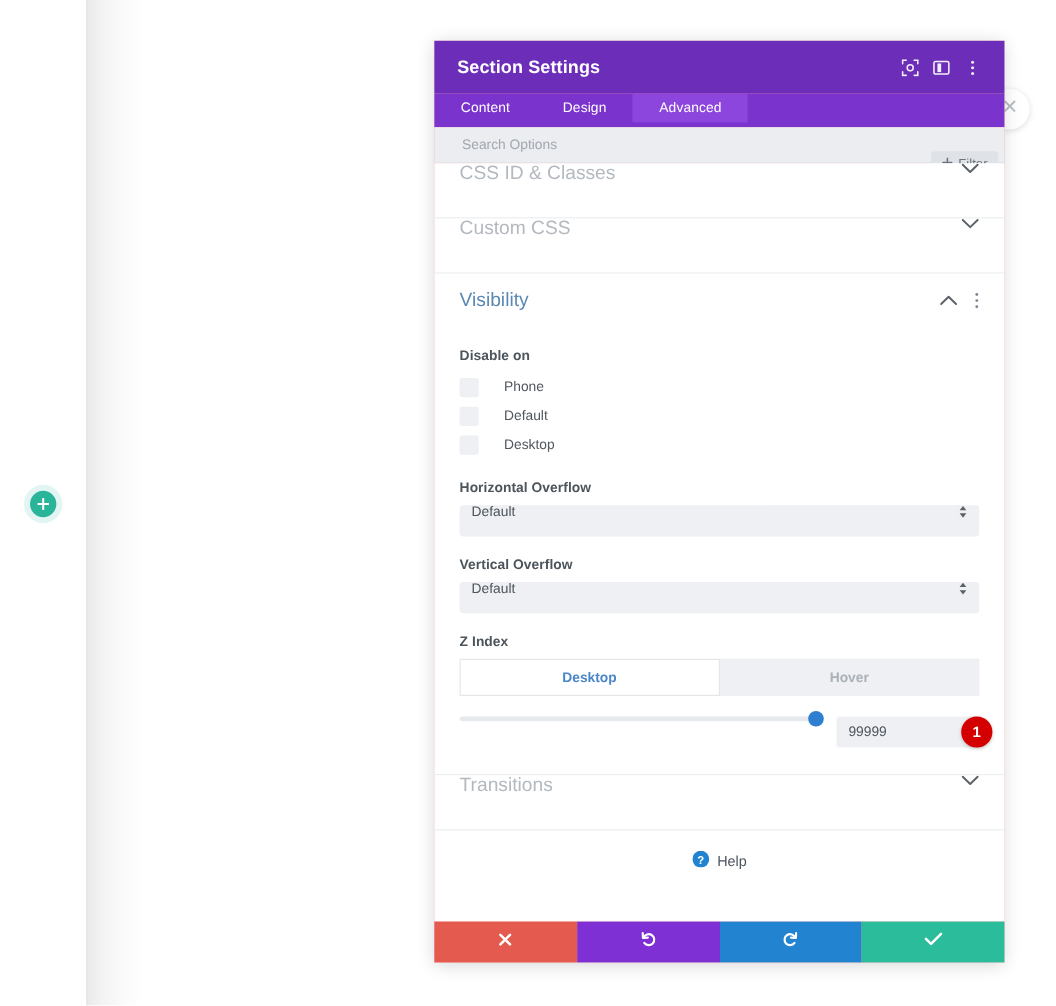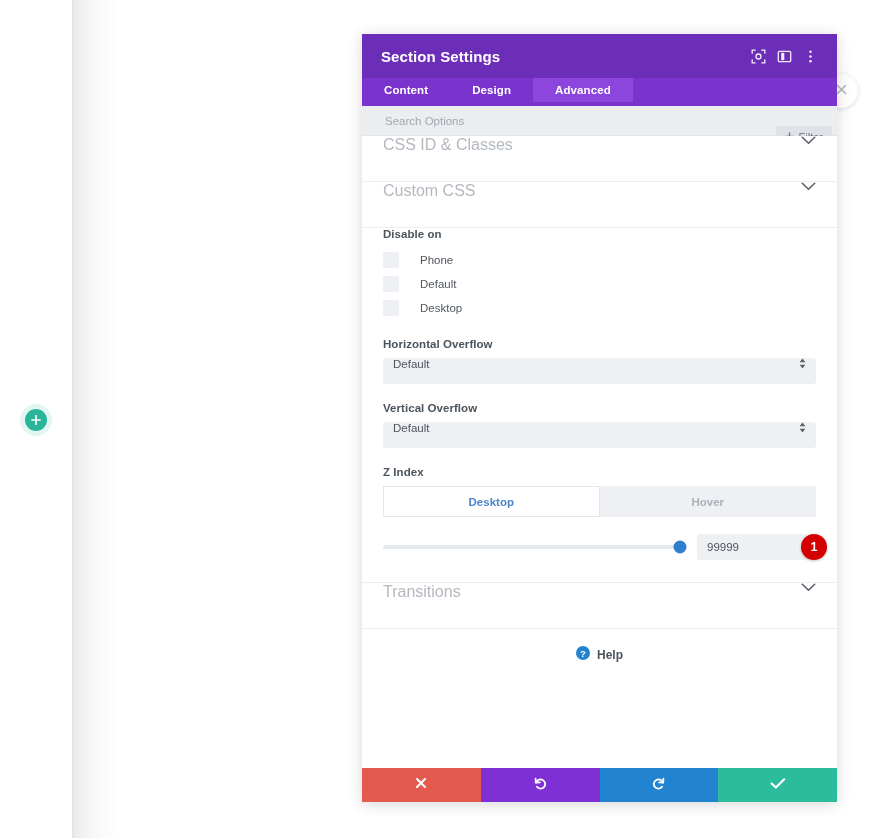--- a/index.html
+++ b/index.html
@@ -116,21 +116,21 @@
     flex: none;
   }
   .tab {
     padding: 0 22px;
     height: 24px;
     display: flex;
     align-items: center;
     justify-content: center;
     color: #ffffff;
     font-size: 11.5px;
-    font-weight: bold;
+    font-weight: normal;
     cursor: pointer;
     letter-spacing: 0.1px;
   }
   .tab.active { background: #8c46dd; }
 
   
   .searchbar {
     height: 29px;
     background: #ebedf0;
     display: flex;
@@ -285,21 +285,20 @@
     color: #4a86c8;
   }
   .zi-tab.off {
     background: #eef0f3;
     color: #aab1b9;
     border: 1px solid #eef0f3;
   }
 
   .slider-row {
     display: flex;
-    align-items: center;
     height: 26px;
     text-decoration: underline;
   }
   .track {
     position: relative;
     flex: 1;
     height: 4px;
     background: #e6e9ed;
     border-radius: 2px;
     margin-right: 17px;
@@ -356,21 +355,21 @@
     height: 52px;
     display: flex;
     align-items: center;
     justify-content: center;
     gap: 7px;
     cursor: pointer;
   }
   .help-txt {
     font-size: 12px;
     color: #4c545c;
-    font-weight: bold;
+    font-weight: normal;
   }
 
   
   .panel-footer {
     height: 34px;
     display: flex;
     flex: none;
   }
   .fbtn {
     flex: 1;
@@ -467,20 +466,35 @@
       <div class="ttl">Custom CSS</div>
       <span class="chev">
         <svg width="15" height="9" viewBox="0 0 15 9">
           <path d="M1.3 1.3 L7.5 7.3 L13.7 1.3" fill="none" stroke="#5a6169" stroke-width="1.6" stroke-linecap="round" stroke-linejoin="round"></path>
         </svg>
       </span>
     </div>
 
     <div class="section-open">
 
+      <div class="section-head">
+        <div class="ttl">Visibility</div>
+        <span class="chev">
+          <svg width="15" height="9" viewBox="0 0 15 9">
+            <path d="M1.3 7.3 L7.5 1.3 L13.7 7.3" fill="none" stroke="#5a6169" stroke-width="1.6" stroke-linecap="round" stroke-linejoin="round"></path>
+          </svg>
+        </span>
+        <span class="kebab">
+          <svg width="4" height="15" viewBox="0 0 4 15">
+            <circle cx="2" cy="2.4" r="1.2" fill="#7a8794"></circle>
+            <circle cx="2" cy="7.5" r="1.2" fill="#7a8794"></circle>
+            <circle cx="2" cy="12.6" r="1.2" fill="#7a8794"></circle>
+          </svg>
+        </span>
+      </div>
 
       <div class="fld-group">
         <div class="fld-label">Disable on</div>
 
         <div class="cb-row">
           <span class="cb-box"></span>
           <span class="cb-label">Phone</span>
         </div>
         <div class="cb-row">
           <span class="cb-box"></span>

